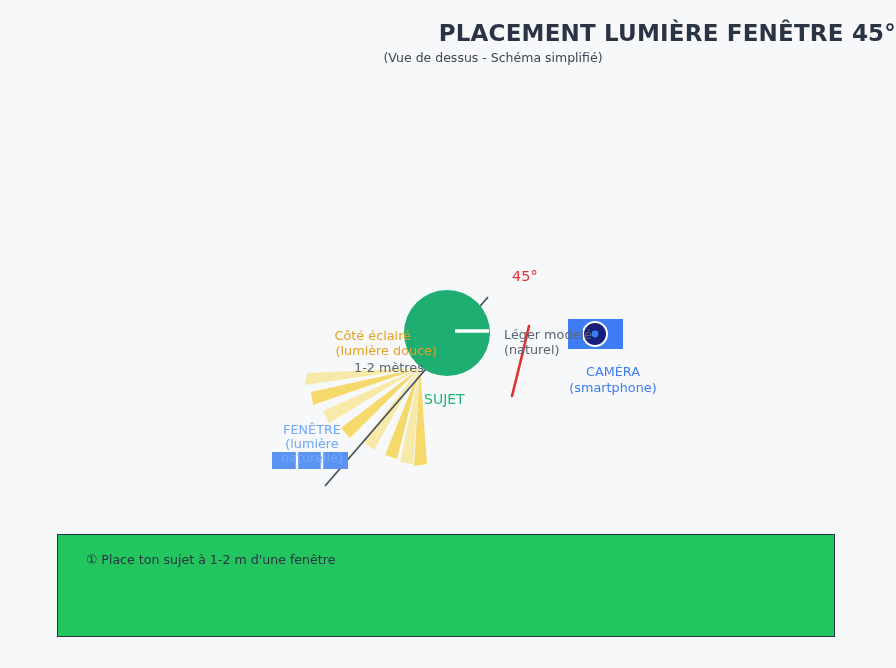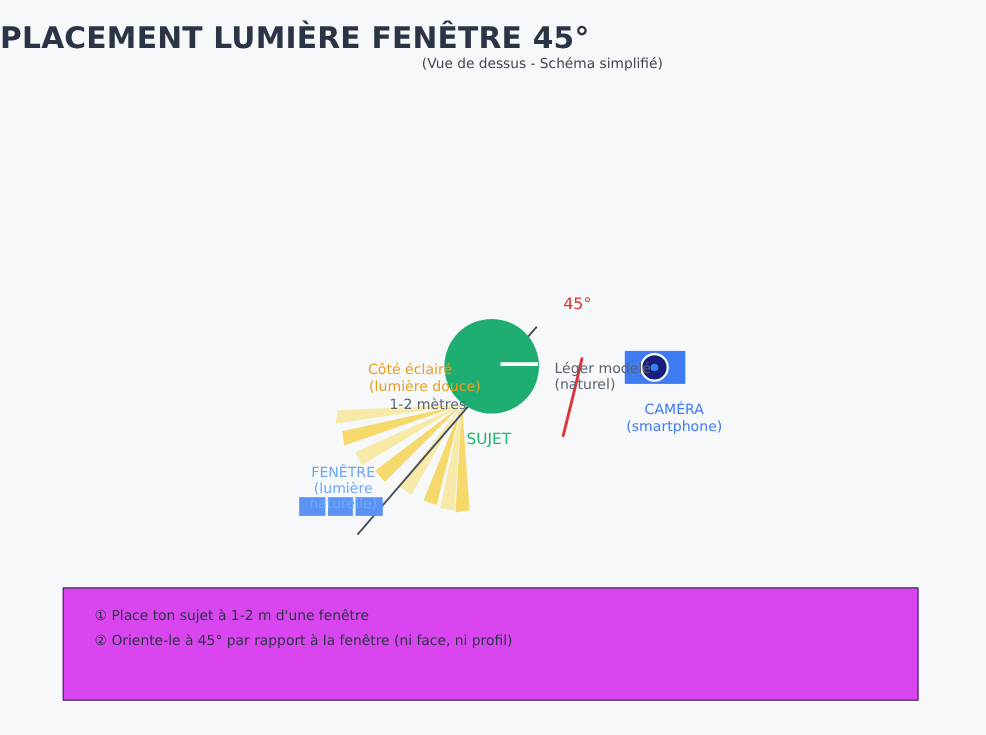--- a/index.html
+++ b/index.html
@@ -18,22 +18,22 @@
     position: absolute;
     left: 0; top: 0;
     width: 896px;
     height: 668px;
   }
   .title {
     position: absolute;
     left: 0;
     top: 20px;
     width: 896px;
-    text-align: left;
-    font-size: 27px;
+    text-align: right;
+    font-size: 23px;
     font-weight: bold;
     letter-spacing: 0.2px;
     color: #2b3445;
   }
   .subtitle {
     position: absolute;
     left: 0;
     top: 50px;
     width: 896px;
     text-align: center;
@@ -51,21 +51,21 @@
   .lbl {
     font-family: "DejaVu Sans", "Liberation Sans", sans-serif;
   }
   .steps-box {
     position: absolute;
     left: 57px;
     top: 534px;
     width: 778px;
     height: 103px;
     border: 1.4px solid #2b3445;
-    background: #d946ef;
+    background: #22c55e;
     box-sizing: border-box;
     padding: 14px 0 0 28px;
   }
   .step {
     font-size: 12.6px;
     color: #2b3445;
     line-height: 22px;
     white-space: nowrap;
   }
   .step .num {
@@ -130,18 +130,15 @@
 
     <text class="lbl" x="312" y="434" text-anchor="middle" font-size="12.8" fill="#6fa8f7">FENÊTRE</text>
     <text class="lbl" x="312" y="448" text-anchor="middle" font-size="12.8" fill="#6fa8f7">(lumière</text>
     <text class="lbl" x="312" y="462" text-anchor="middle" font-size="12.8" fill="#6fa8f7">naturelle)</text>
   </svg>
 
   <div class="steps-box">
     <div class="step">
       <span class="num">①</span><span>Place ton sujet à 1-2 m d'une fenêtre</span>
     </div>
-    <div class="step">
-      <span class="num">②</span><span>Oriente-le à 45° par rapport à la fenêtre (ni face, ni profil)</span>
-    </div>
   </div>
 
 </div>
 
 </body></html>

